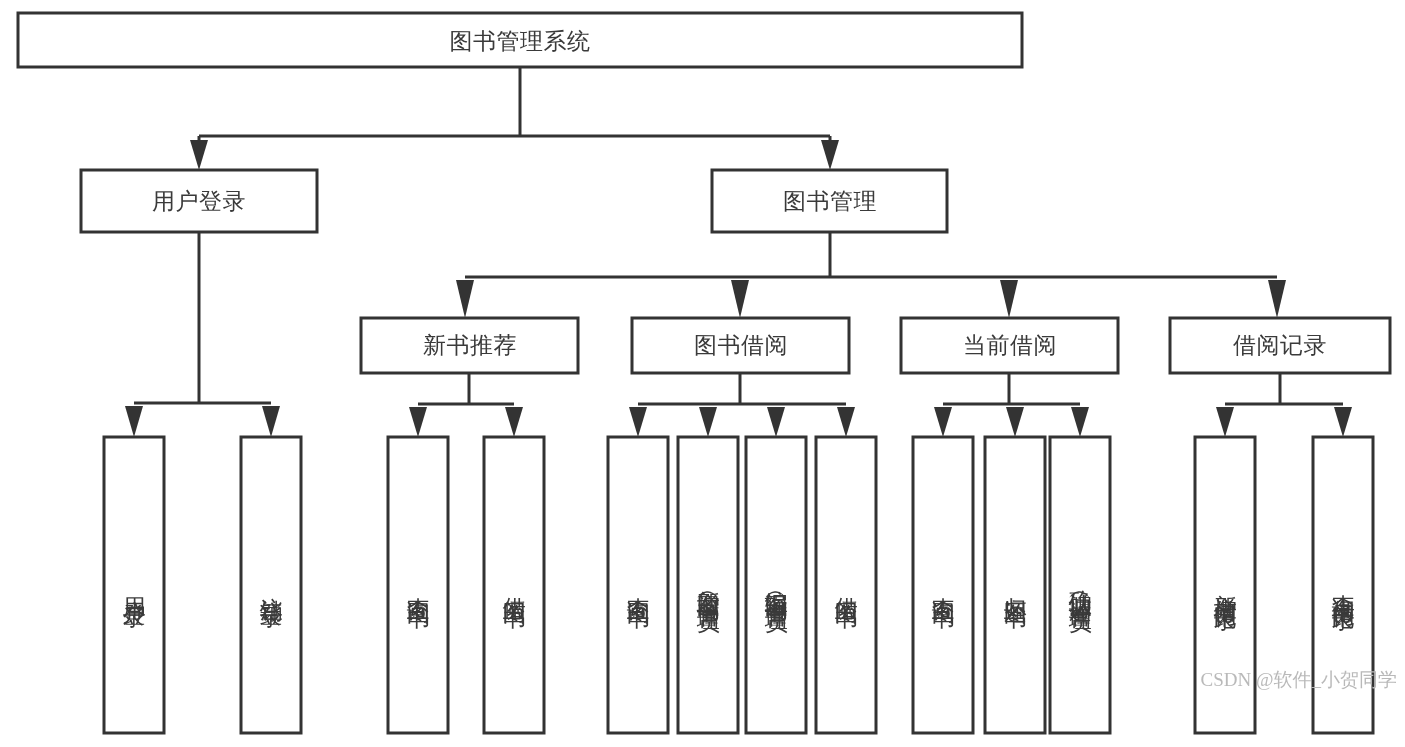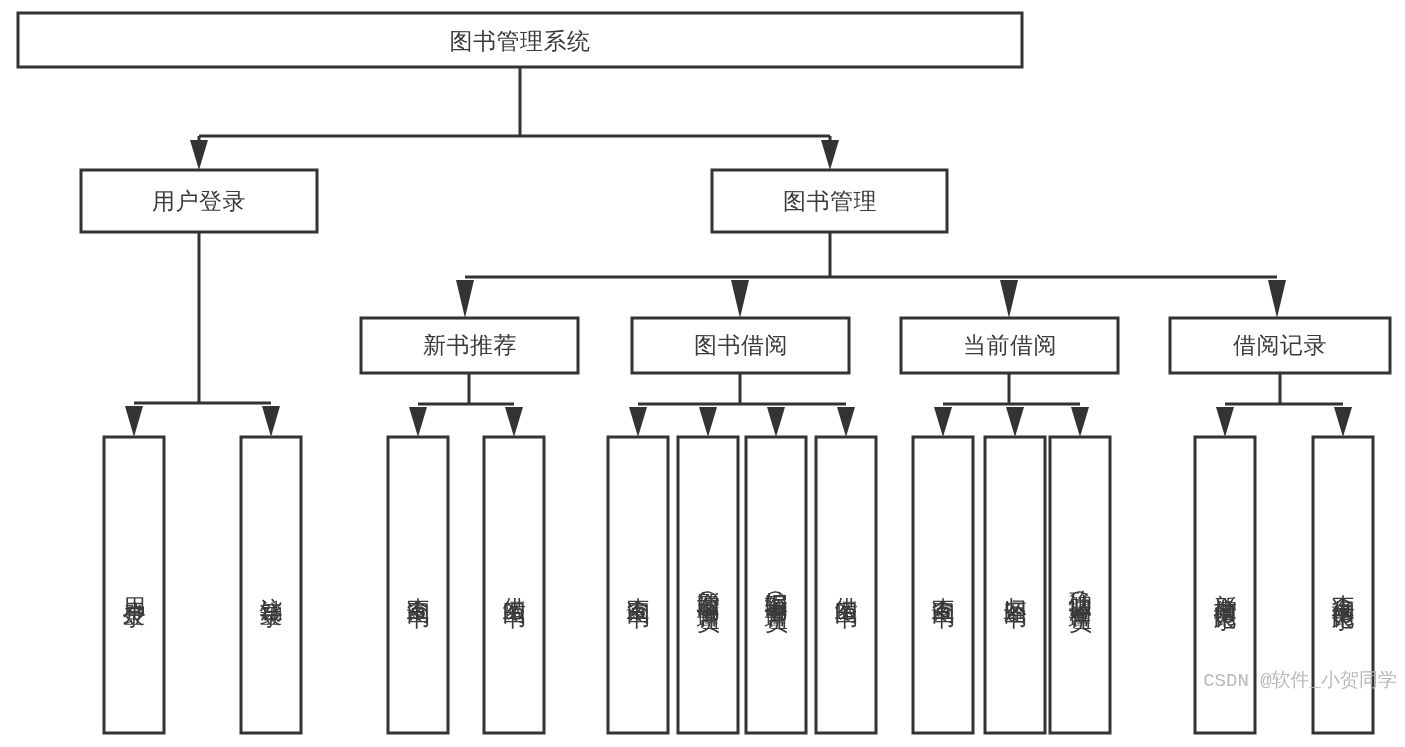--- a/index.html
+++ b/index.html
@@ -63,21 +63,21 @@
     justify-content: center;
     writing-mode: vertical-rl;
     text-orientation: upright;
     white-space: nowrap;
     letter-spacing: 3px;
   }
   .watermark {
     position: absolute;
     right: 8px;
     bottom: 6px;
-    font-family: Liberation Mono, monospace;
+    font-family: Liberation Serif, serif;
     font-size: 19px;
     color: #b9b9b9;
     white-space: nowrap;
     user-select: none;
   }
 </style>
 </head>
 <body>
 
 <div id="diagram-root">

